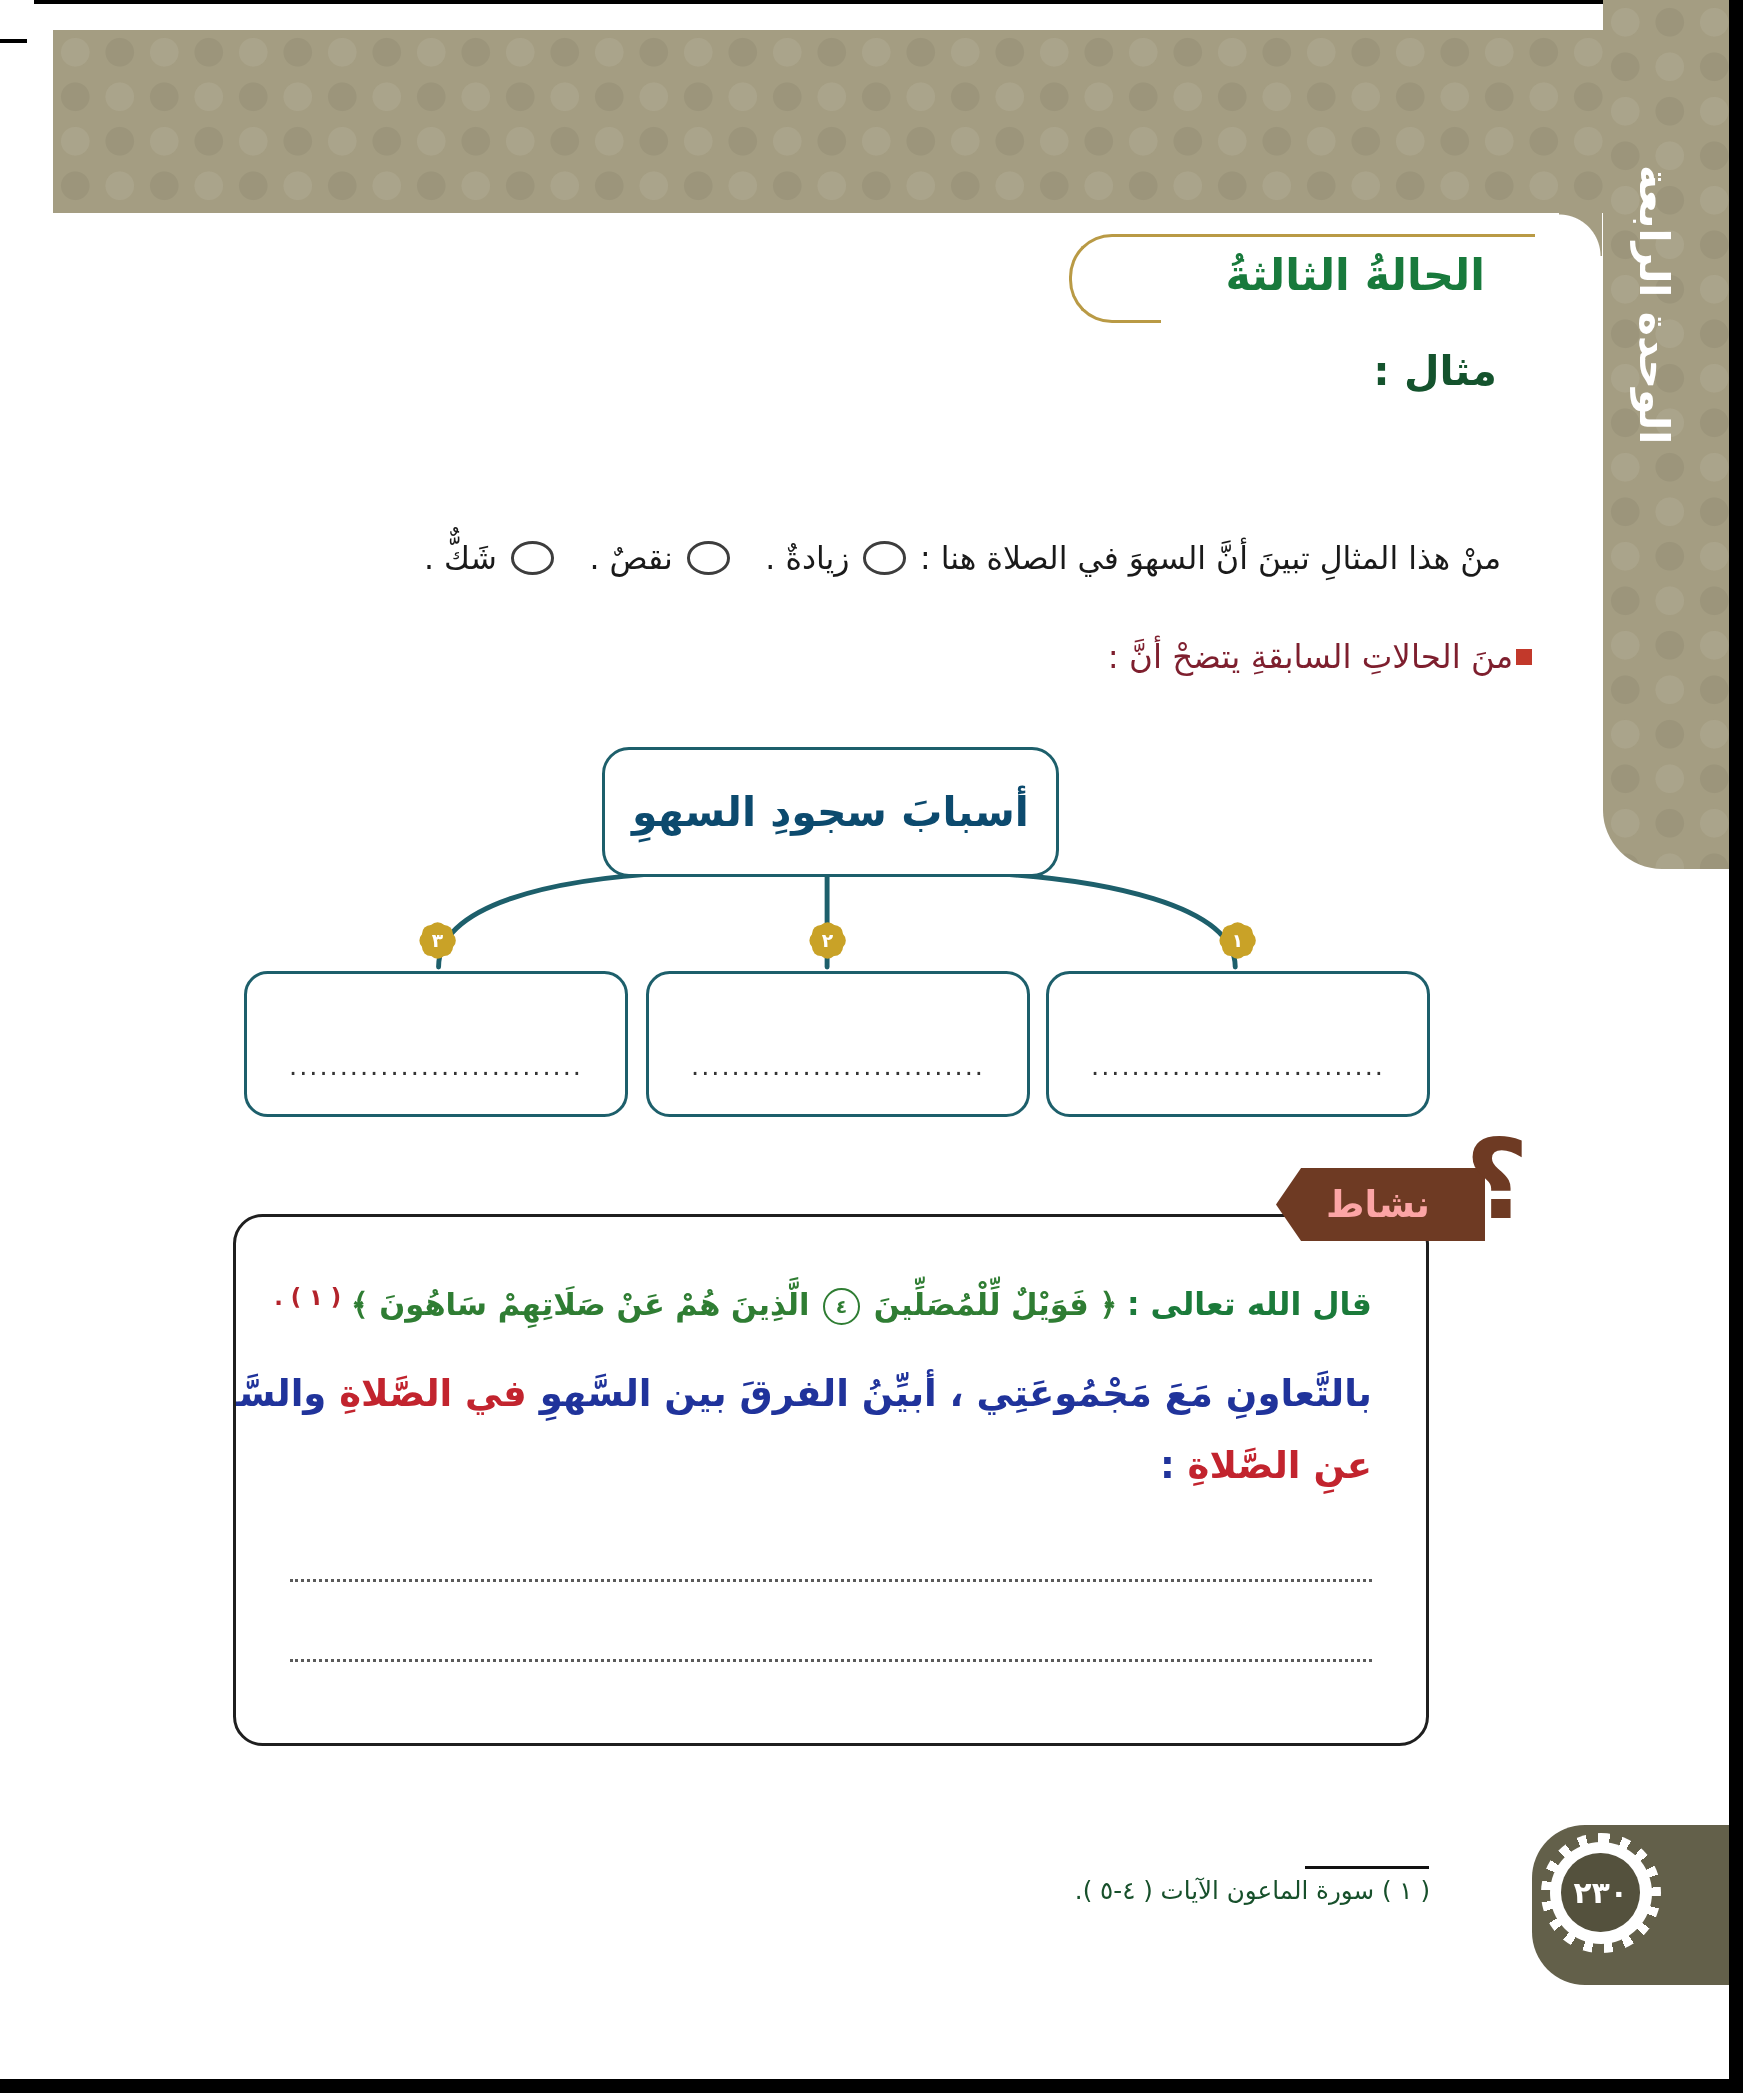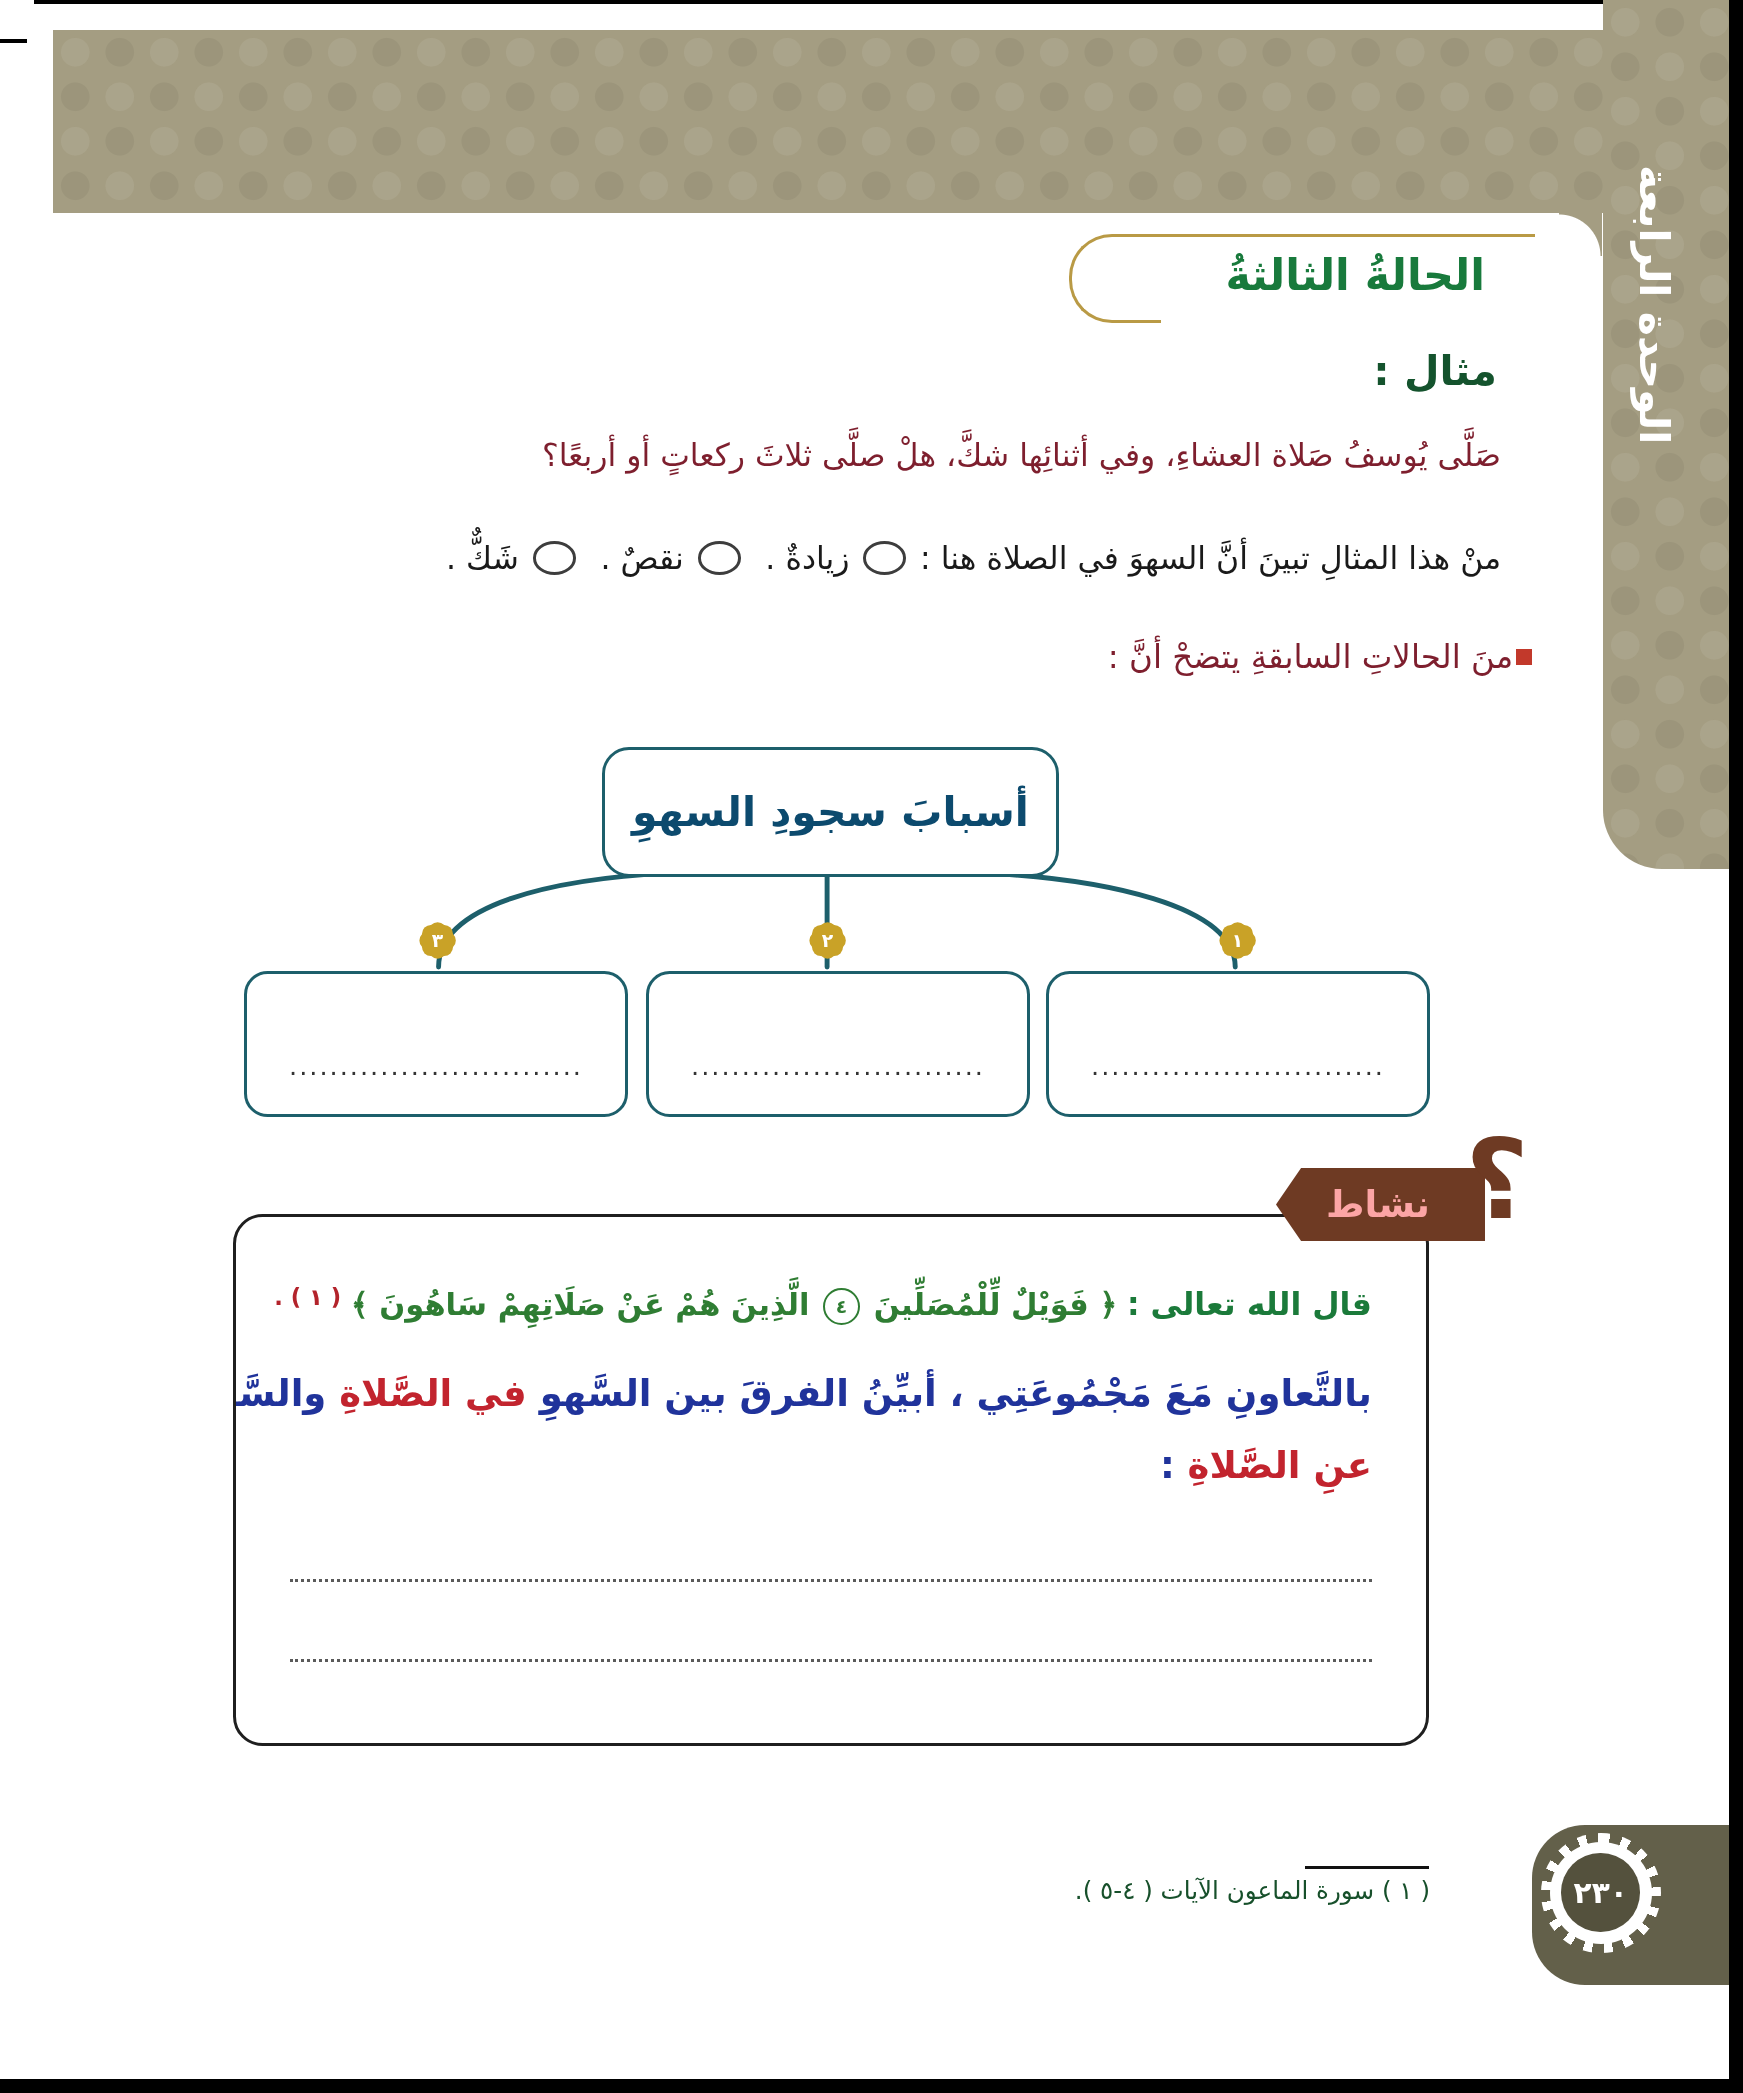--- a/index.html
+++ b/index.html
@@ -42,21 +42,21 @@
     position:absolute;top:250px;right:258px;color:#187a3c;font-size:43px;font-weight:bold;white-space:nowrap;
   }
   
   .example-label{position:absolute;top:347px;right:246px;color:#14532d;font-size:41px;font-weight:bold;white-space:nowrap;}
   .scenario{position:absolute;top:437px;right:242px;left:118px;text-align:right;font-size:31.5px;color:#7e1f2e;white-space:nowrap;}
   .question-row{
     position:absolute;top:540px;right:242px;left:89px;display:flex;direction:rtl;align-items:center;gap:13.8px;
     font-size:31.5px;color:#1a1a1a;white-space:nowrap;
   }
   .opt-circle{display:inline-block;width:37px;height:27.6px;border:3px solid #3d3d3d;border-radius:50%;background:#fff;flex:0 0 auto;}
-  .opt-label{margin-left:11px;}
+  .opt-label{margin-left:22px;}
   .bullet-row{
     position:absolute;top:638px;right:211px;display:flex;direction:rtl;align-items:center;gap:3px;
     font-size:32.5px;color:#7e1f2e;white-space:nowrap;
   }
   .bullet-square{display:inline-block;width:15.8px;height:15.8px;background:#c2392b;flex:0 0 auto;}
   
   .diagram-title-box{
     position:absolute;left:603px;top:747px;width:451px;height:124px;background:#fff;
     border:3.9px solid #1d5f6b;border-radius:27px;display:flex;align-items:center;justify-content:center;
     font-size:41px;font-weight:bold;color:#0c4a6e;z-index:2;white-space:nowrap;
@@ -116,21 +116,20 @@
 
   <div class="band-top olive"></div>
   <div class="side-strip olive"></div>
   <div class="band-fillet"></div>
   <div class="unit-label">الوحدة الرابعة</div>
 
   <div class="title-bracket"></div>
   <div class="section-title">الحالةُ الثالثةُ</div>
 
   <div class="example-label">مثال :</div>
-  <div class="scenario">صَلَّى يُوسفُ صَلاة العشاءِ، وفي أثنائِها شكَّ، هلْ صلَّى ثلاثَ ركعاتٍ أو أربعًا؟</div>
 
   <div class="question-row">
     <span>منْ هذا المثالِ تبينَ أنَّ السهوَ في الصلاة هنا :</span>
     <span class="opt-circle"></span>
     <span class="opt-label">زيادةٌ .</span>
     <span class="opt-circle"></span>
     <span class="opt-label">نقصٌ .</span>
     <span class="opt-circle"></span>
     <span class="opt-label">شَكٌّ .</span>
   </div>

